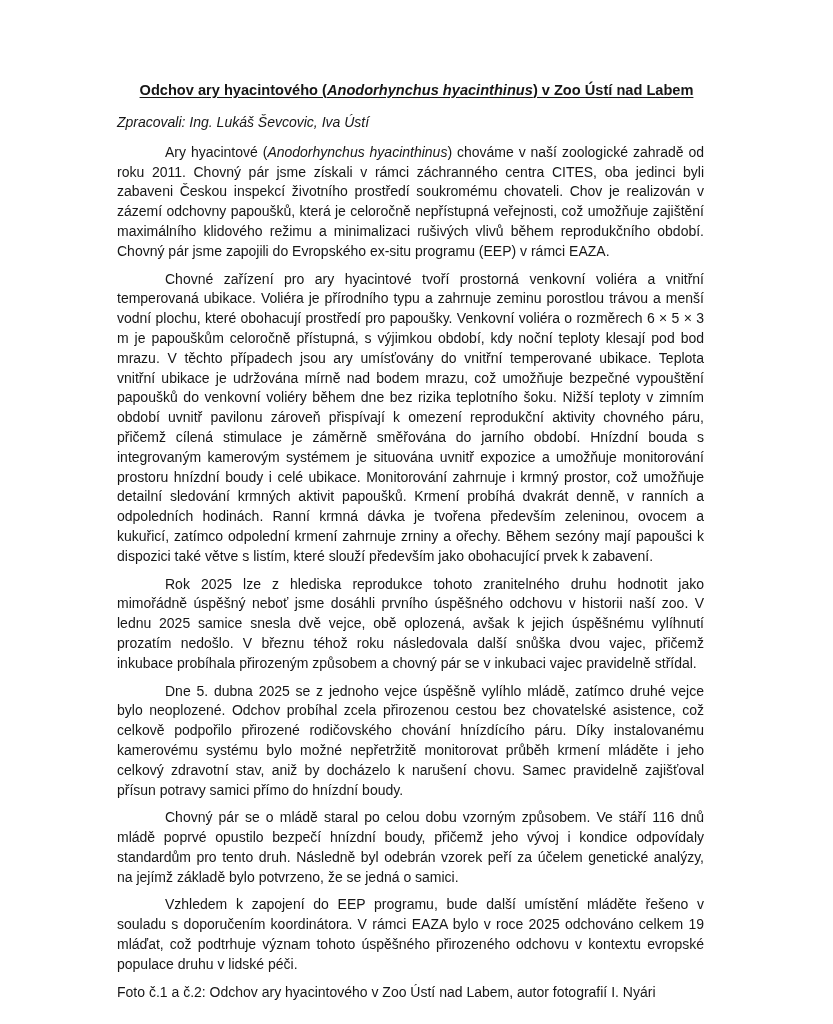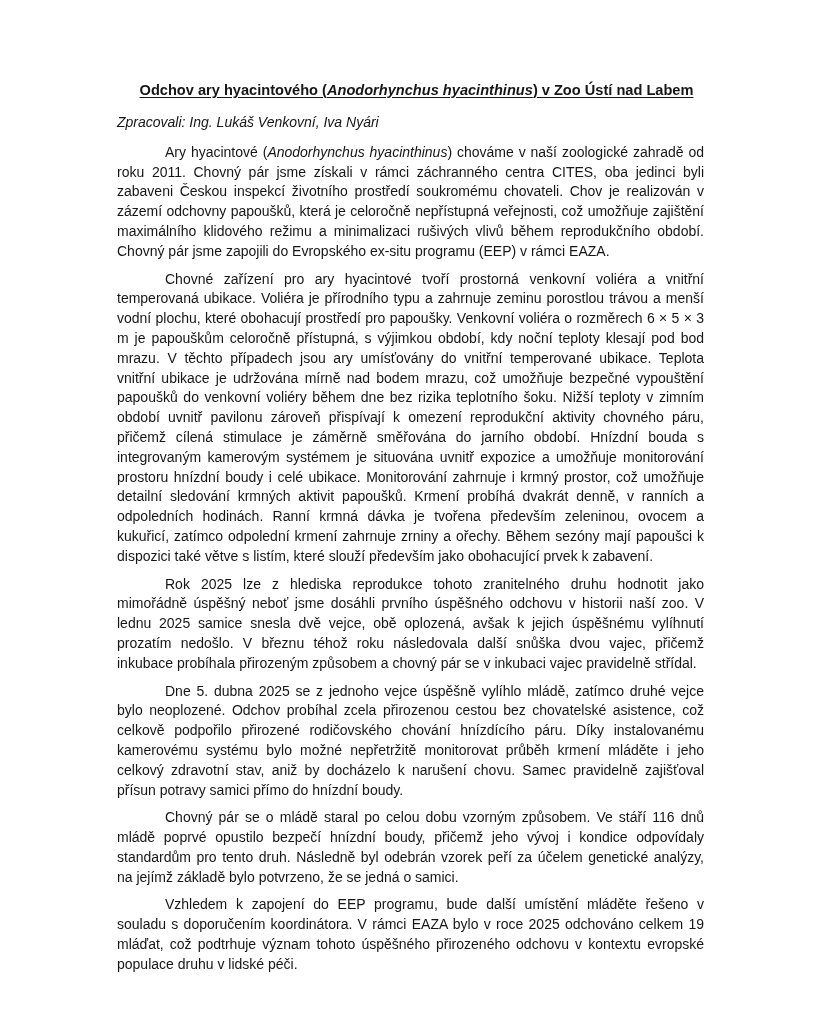--- a/index.html
+++ b/index.html
@@ -49,25 +49,26 @@
   }
   em { font-style: italic; }
 </style>
 </head>
 <body>
 
 <div class="page">
 
   <h1 class="doc-title"><span class="u"><span>Odchov ary hyacintového (</span><em>Anodorhynchus hyacinthinus</em><span>) v Zoo Ústí nad Labem</span></span></h1>
 
-  <p class="byline">Zpracovali: Ing. Lukáš Venkovní, Iva Nyári</p>
+  <p class="byline">Zpracovali: Ing. Lukáš Ševcovic, Iva Ústí</p>
 
   <div>
       <p class="para"><span>Ary hyacintové (</span><em>Anodorhynchus hyacinthinus</em><span>) chováme v naší zoologické zahradě od roku 2011. Chovný pár jsme získali v rámci záchranného centra CITES, oba jedinci byli zabaveni Českou inspekcí životního prostředí soukromému chovateli. Chov je realizován v zázemí odchovny papoušků, která je celoročně nepřístupná veřejnosti, což umožňuje zajištění maximálního klidového režimu a minimalizaci rušivých vlivů během reprodukčního období. Chovný pár jsme zapojili do Evropského ex-situ programu (EEP) v rámci EAZA.</span></p>
       <p class="para"><span>Chovné zařízení pro ary hyacintové tvoří prostorná venkovní voliéra a vnitřní temperovaná ubikace. Voliéra je přírodního typu a zahrnuje zeminu porostlou trávou a menší vodní plochu, které obohacují prostředí pro papoušky. Venkovní voliéra o rozměrech 6 × 5 × 3 m je papouškům celoročně přístupná, s výjimkou období, kdy noční teploty klesají pod bod mrazu. V těchto případech jsou ary umísťovány do vnitřní temperované ubikace. Teplota vnitřní ubikace je udržována mírně nad bodem mrazu, což umožňuje bezpečné vypouštění papoušků do venkovní voliéry během dne bez rizika teplotního šoku. Nižší teploty v zimním období uvnitř pavilonu zároveň přispívají k omezení reprodukční aktivity chovného páru, přičemž cílená stimulace je záměrně směřována do jarního období. Hnízdní bouda s integrovaným kamerovým systémem je situována uvnitř expozice a umožňuje monitorování prostoru hnízdní boudy i celé ubikace. Monitorování zahrnuje i krmný prostor, což umožňuje detailní sledování krmných aktivit papoušků. Krmení probíhá dvakrát denně, v ranních a odpoledních hodinách. Ranní krmná dávka je tvořena především zeleninou, ovocem a kukuřicí, zatímco odpolední krmení zahrnuje zrniny a ořechy. Během sezóny mají papoušci k dispozici také větve s listím, které slouží především jako obohacující prvek k zabavení.</span></p>
       <p class="para"><span>Rok 2025 lze z hlediska reprodukce tohoto zranitelného druhu hodnotit jako mimořádně úspěšný neboť jsme dosáhli prvního úspěšného odchovu v historii naší zoo. V lednu 2025 samice snesla dvě vejce, obě oplozená, avšak k jejich úspěšnému vylíhnutí prozatím nedošlo. V březnu téhož roku následovala další snůška dvou vajec, přičemž inkubace probíhala přirozeným způsobem a chovný pár se v inkubaci vajec pravidelně střídal.</span></p>
       <p class="para"><span>Dne 5. dubna 2025 se z jednoho vejce úspěšně vylíhlo mládě, zatímco druhé vejce bylo neoplozené. Odchov probíhal zcela přirozenou cestou bez chovatelské asistence, což celkově podpořilo přirozené rodičovského chování hnízdícího páru. Díky instalovanému kamerovému systému bylo možné nepřetržitě monitorovat průběh krmení mláděte i jeho celkový zdravotní stav, aniž by docházelo k narušení chovu. Samec pravidelně zajišťoval přísun potravy samici přímo do hnízdní boudy.</span></p>
       <p class="para"><span>Chovný pár se o mládě staral po celou dobu vzorným způsobem. Ve stáří 116 dnů mládě poprvé opustilo bezpečí hnízdní boudy, přičemž jeho vývoj i kondice odpovídaly standardům pro tento druh. Následně byl odebrán vzorek peří za účelem genetické analýzy, na jejímž základě bylo potvrzeno, že se jedná o samici.</span></p>
       <p class="para"><span>Vzhledem k zapojení do EEP programu, bude další umístění mláděte řešeno v souladu s doporučením koordinátora. V rámci EAZA bylo v roce 2025 odchováno celkem 19 mláďat, což podtrhuje význam tohoto úspěšného přirozeného odchovu v kontextu evropské populace druhu v lidské péči.</span></p>
     </div>
 
+  <p class="caption">Foto č.1 a č.2: Odchov ary hyacintového v Zoo Ústí nad Labem, autor fotografií I. Nyári</p>
 
 </div>
 
 </body></html>

